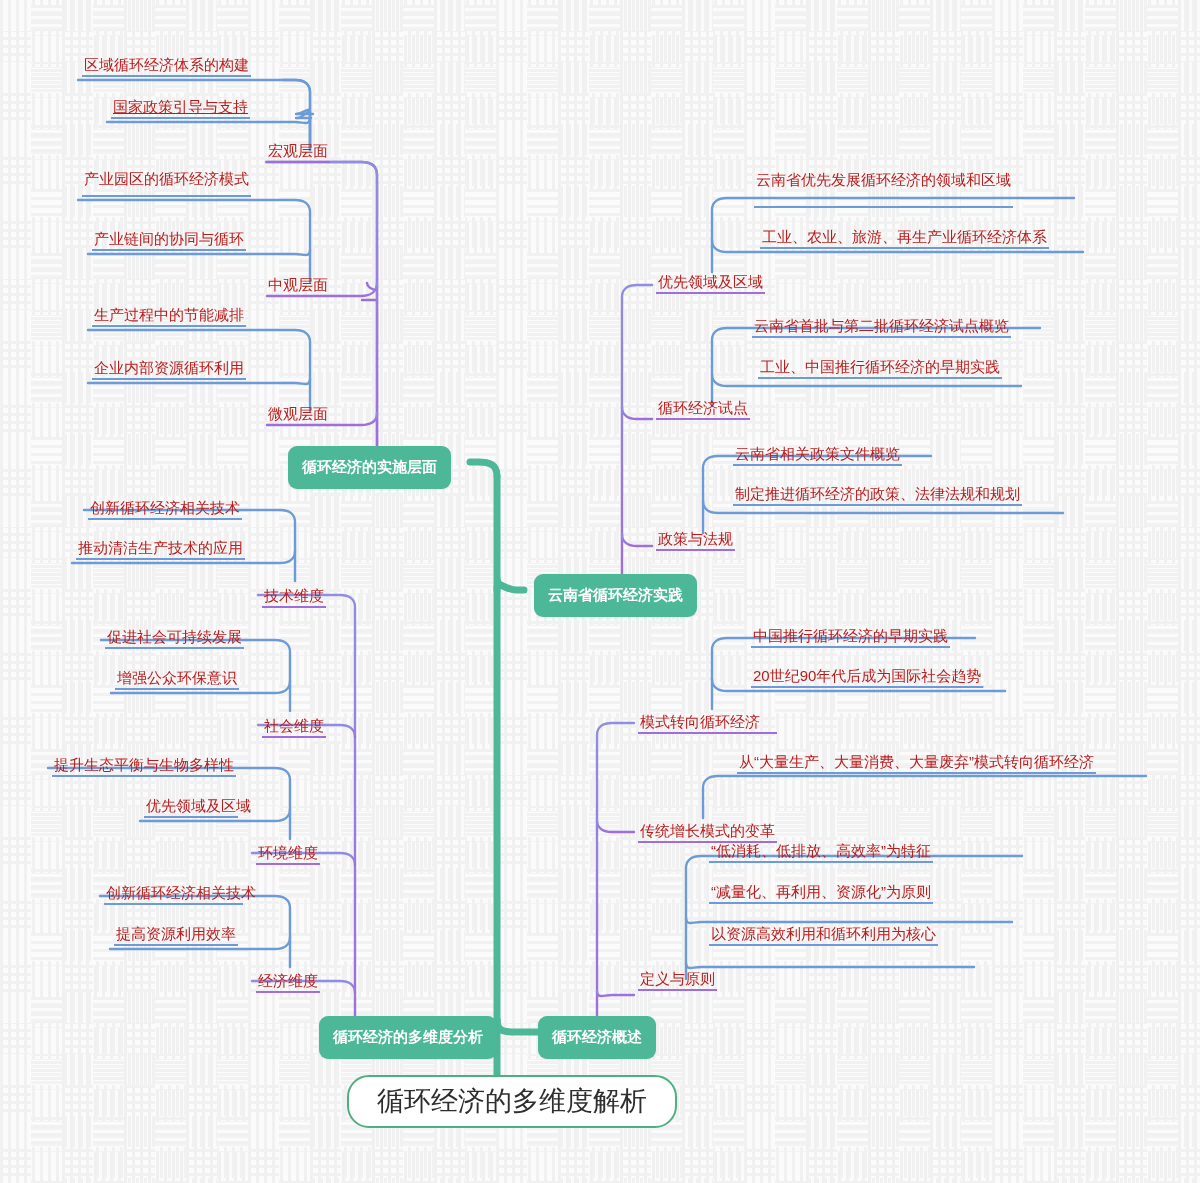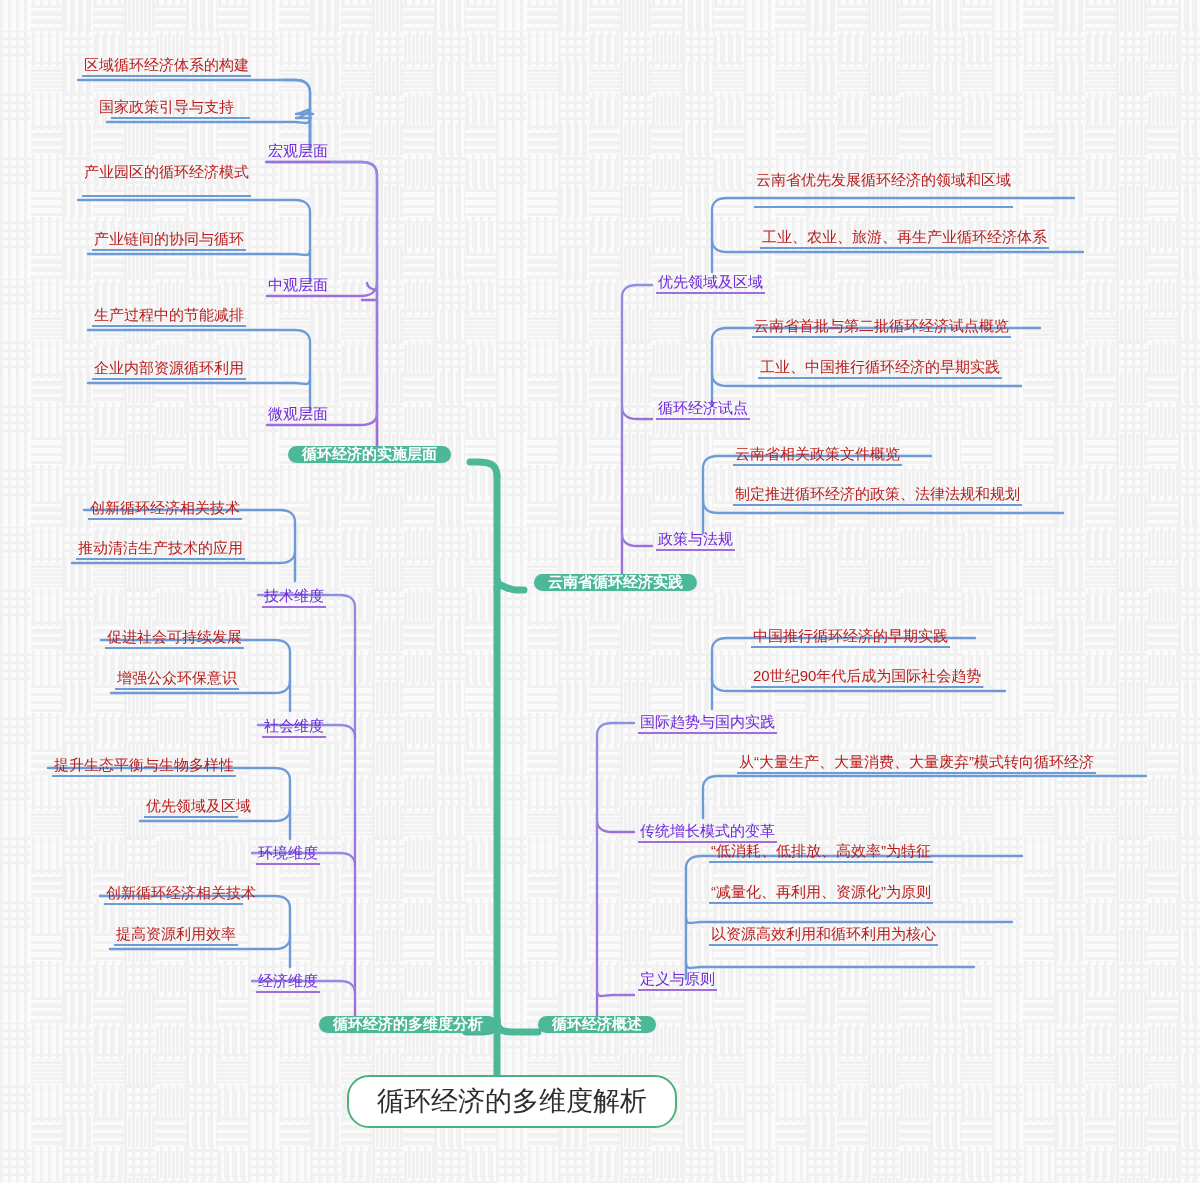--- a/index.html
+++ b/index.html
@@ -50,26 +50,26 @@
             mask-size:62px 62px;
   }
   #svg-layer{position:absolute;left:0;top:0;z-index:1;pointer-events:none;}
   .node{position:absolute;z-index:2;white-space:nowrap;}
 
   .leaf{
     font-size:15px;color:#b91c1c;line-height:1;
     padding:0 4px 6px 4px;
   }
   .topic{
-    font-size:15px;color:#6d28d9;line-height:1;
+    font-size:15px;color:#b91c1c;line-height:1;
     padding:0 4px 6px 4px;
   }
   .branch{
     background:#4cb897;color:#ffffff;font-size:15px;font-weight:bold;
-    border-radius:9px;padding:0 14px;line-height:1.1;
+    border-radius:9px;padding:13px 14px;line-height:1.1;
     box-shadow:0 1px 2px rgba(0,0,0,0.06);
   }
   .root{
     background:#ffffff;border:2px solid #4fb07f;border-radius:22px;
     color:#2e2e2e;font-size:27px;padding:9px 28px;line-height:1.15;
   }
 </style>
 </head>
 <body>
 
@@ -255,24 +255,24 @@
 
 <div class="node root" style="left:347px;top:1075px;">循环经济的多维度解析</div>
 
 <div class="node branch" style="left:288px;top:446px;">循环经济的实施层面</div>
 <div class="node branch" style="left:534px;top:574px;">云南省循环经济实践</div>
 <div class="node branch" style="left:275px;top:1016px;margin-left:44px;">循环经济的多维度分析</div>
 <div class="node branch" style="left:538px;top:1016px;">循环经济概述</div>
 
 <div class="node topic" style="left:264px;top:143px;">宏观层面</div>
 <div class="node leaf" style="left:80px;top:57px;">区域循环经济体系的构建</div>
-<div class="node leaf" style="left:95px;top:99px;">国家政策引导与支持</div>
+<div class="node leaf" style="left:109px;top:99px;text-decoration:underline;">国家政策引导与支持</div>
 
 <div class="node topic" style="left:264px;top:277px;">中观层面</div>
-<div class="node leaf" style="left:80px;top:164px;text-align:right;">产业园区的循环经济模式</div>
+<div class="node leaf" style="left:80px;top:171px;text-align:right;">产业园区的循环经济模式</div>
 <div class="node leaf" style="left:90px;top:231px;">产业链间的协同与循环</div>
 
 <div class="node topic" style="left:264px;top:406px;">微观层面</div>
 <div class="node leaf" style="left:90px;top:307px;">生产过程中的节能减排</div>
 <div class="node leaf" style="left:90px;top:360px;">企业内部资源循环利用</div>
 
 <div class="node topic" style="left:654px;top:274px;">优先领域及区域</div>
 <div class="node leaf" style="left:752px;top:172px;">云南省优先发展循环经济的领域和区域</div>
 <div class="node leaf" style="left:758px;top:229px;">工业、农业、旅游、再生产业循环经济体系</div>
 
@@ -293,21 +293,21 @@
 <div class="node leaf" style="left:113px;top:670px;">增强公众环保意识</div>
 
 <div class="node topic" style="left:254px;top:845px;">环境维度</div>
 <div class="node leaf" style="left:50px;top:757px;">提升生态平衡与生物多样性</div>
 <div class="node leaf" style="left:142px;top:798px;">优先领域及区域</div>
 
 <div class="node topic" style="left:254px;top:973px;">经济维度</div>
 <div class="node leaf" style="left:102px;top:885px;">创新循环经济相关技术</div>
 <div class="node leaf" style="left:112px;top:926px;">提高资源利用效率</div>
 
-<div class="node topic" style="left:636px;top:714px;">国际趋势与国内实践</div>
+<div class="node topic" style="left:636px;top:714px;">模式转向循环经济</div>
 <div class="node leaf" style="left:749px;top:628px;">中国推行循环经济的早期实践</div>
 <div class="node leaf" style="left:749px;top:668px;text-align:center;">20世纪90年代后成为国际社会趋势</div>
 
 <div class="node topic" style="left:636px;top:823px;">传统增长模式的变革</div>
 <div class="node leaf" style="left:735px;top:754px;">从“大量生产、大量消费、大量废弃”模式转向循环经济</div>
 
 <div class="node topic" style="left:636px;top:971px;">定义与原则</div>
 <div class="node leaf" style="left:707px;top:843px;">“低消耗、低排放、高效率”为特征</div>
 <div class="node leaf" style="left:707px;top:884px;">“减量化、再利用、资源化”为原则</div>
 <div class="node leaf" style="left:707px;top:926px;">以资源高效利用和循环利用为核心</div>

